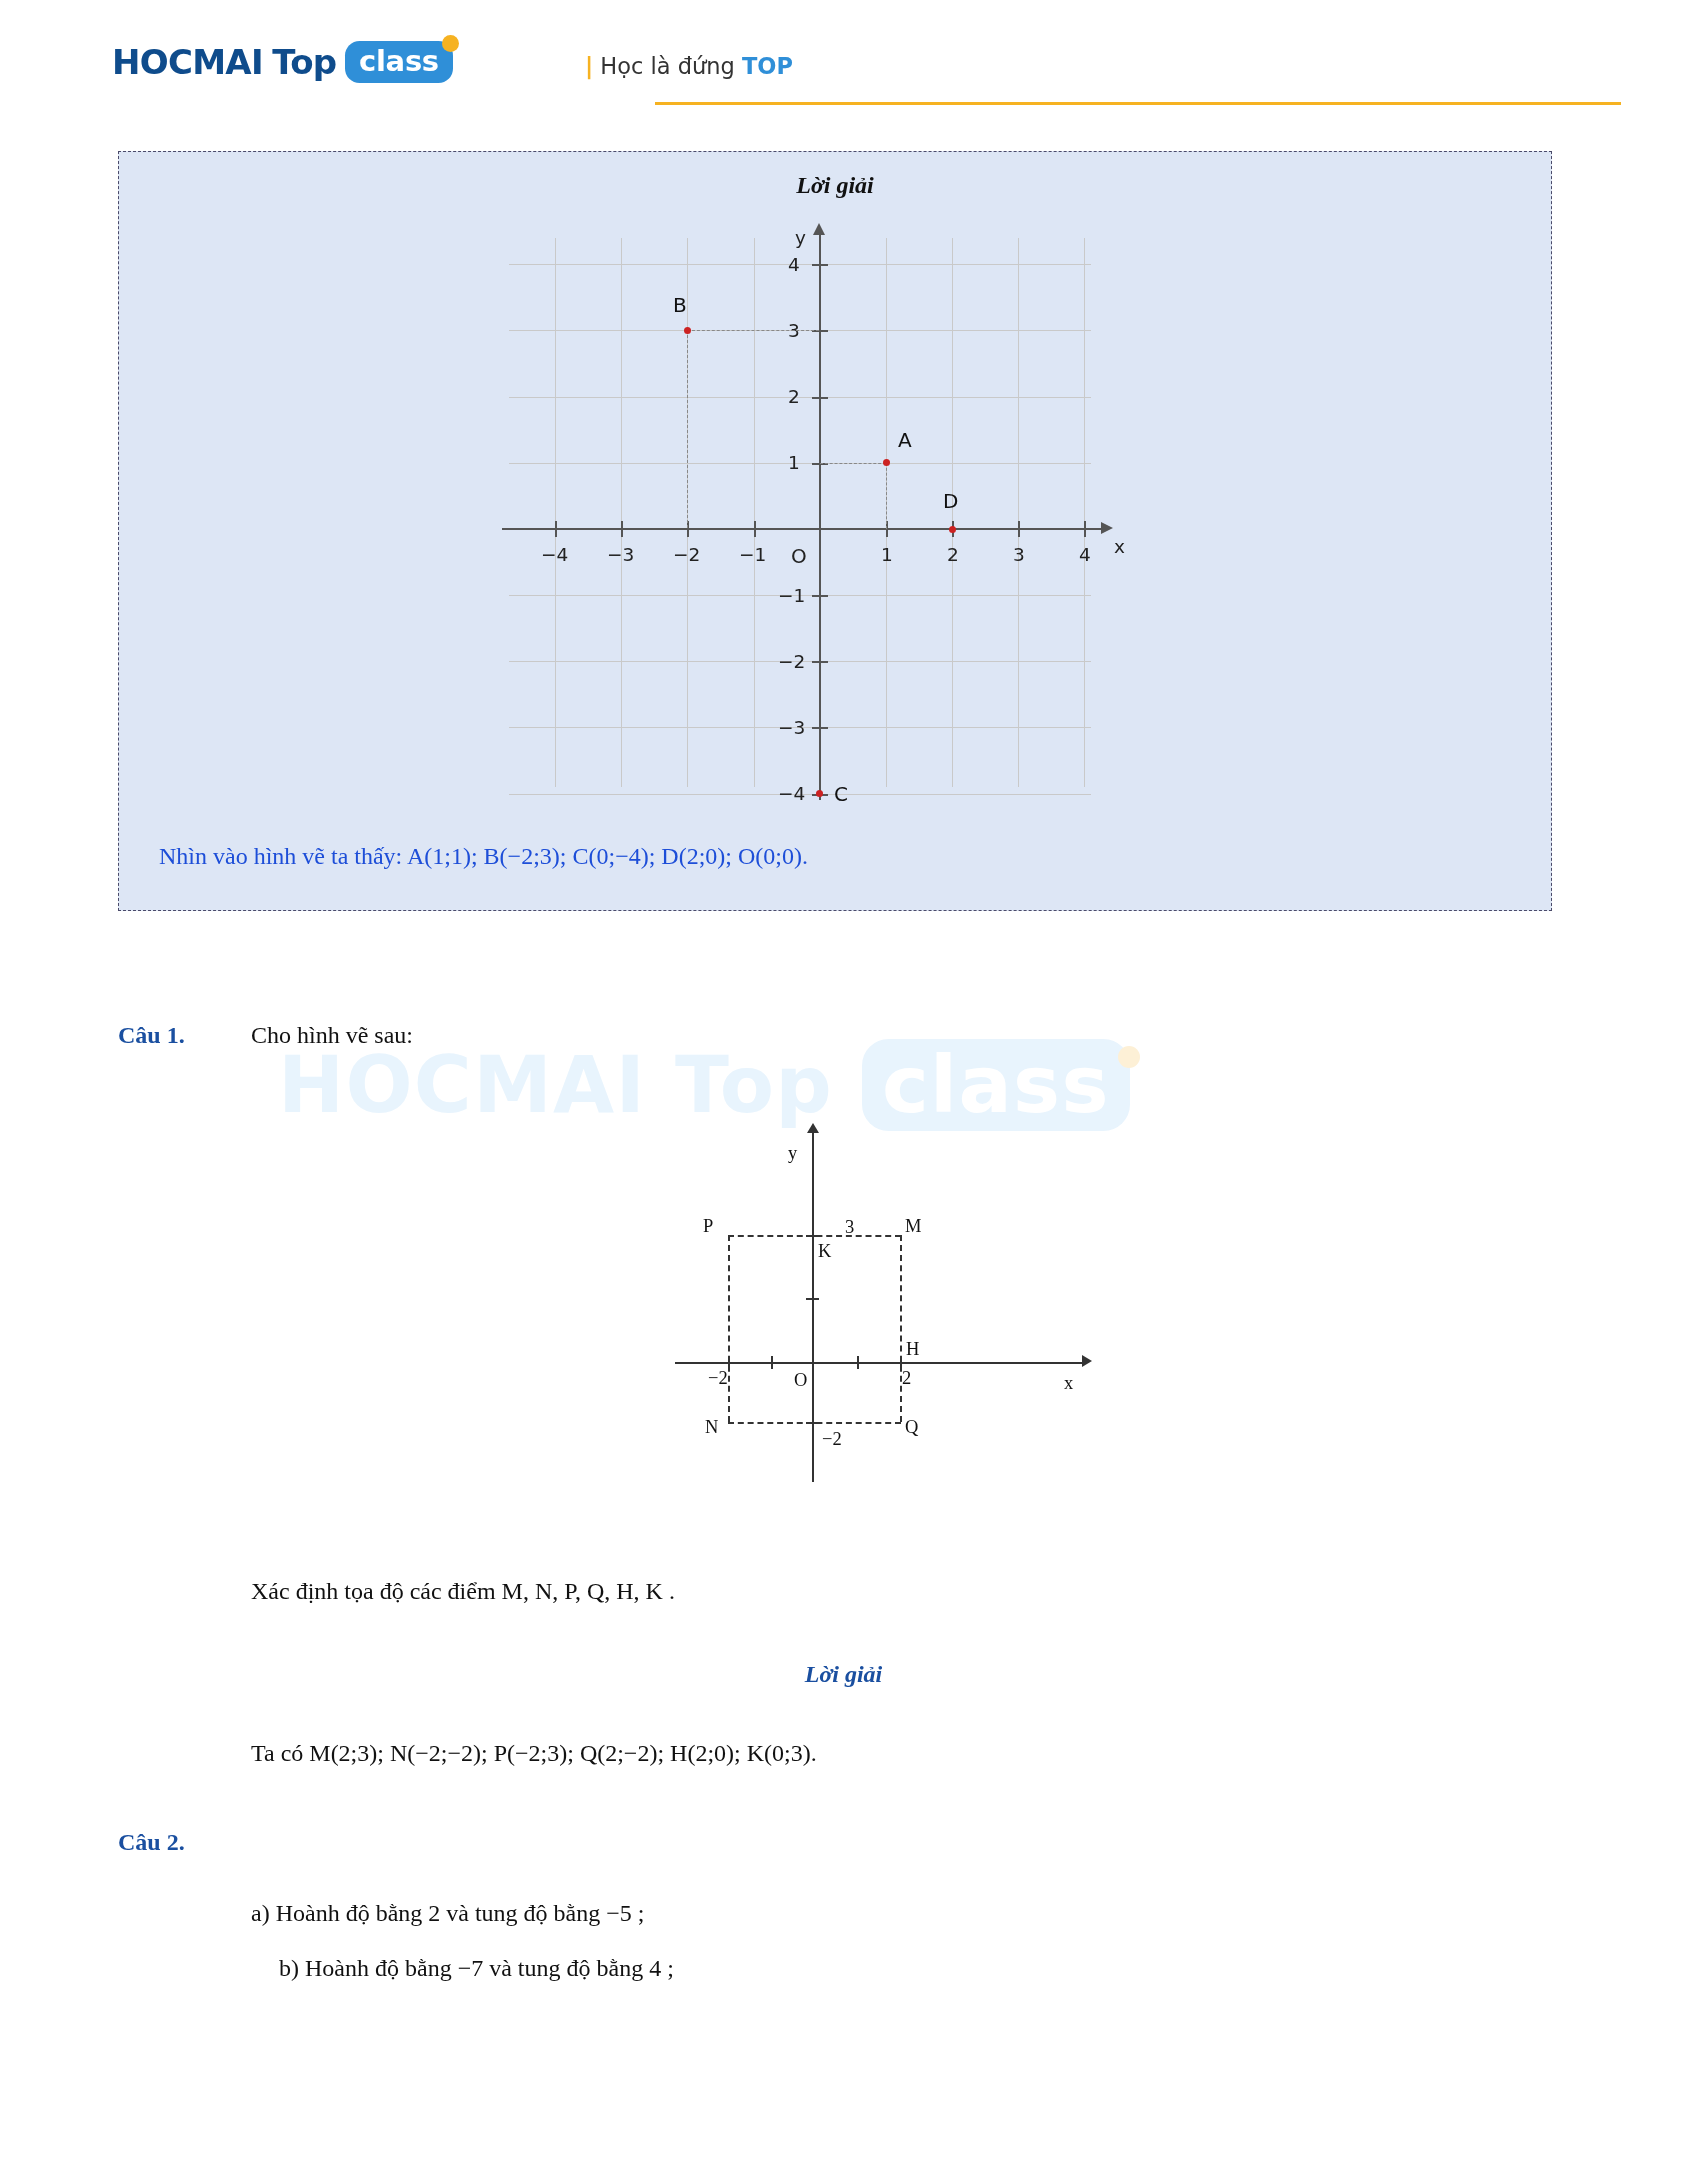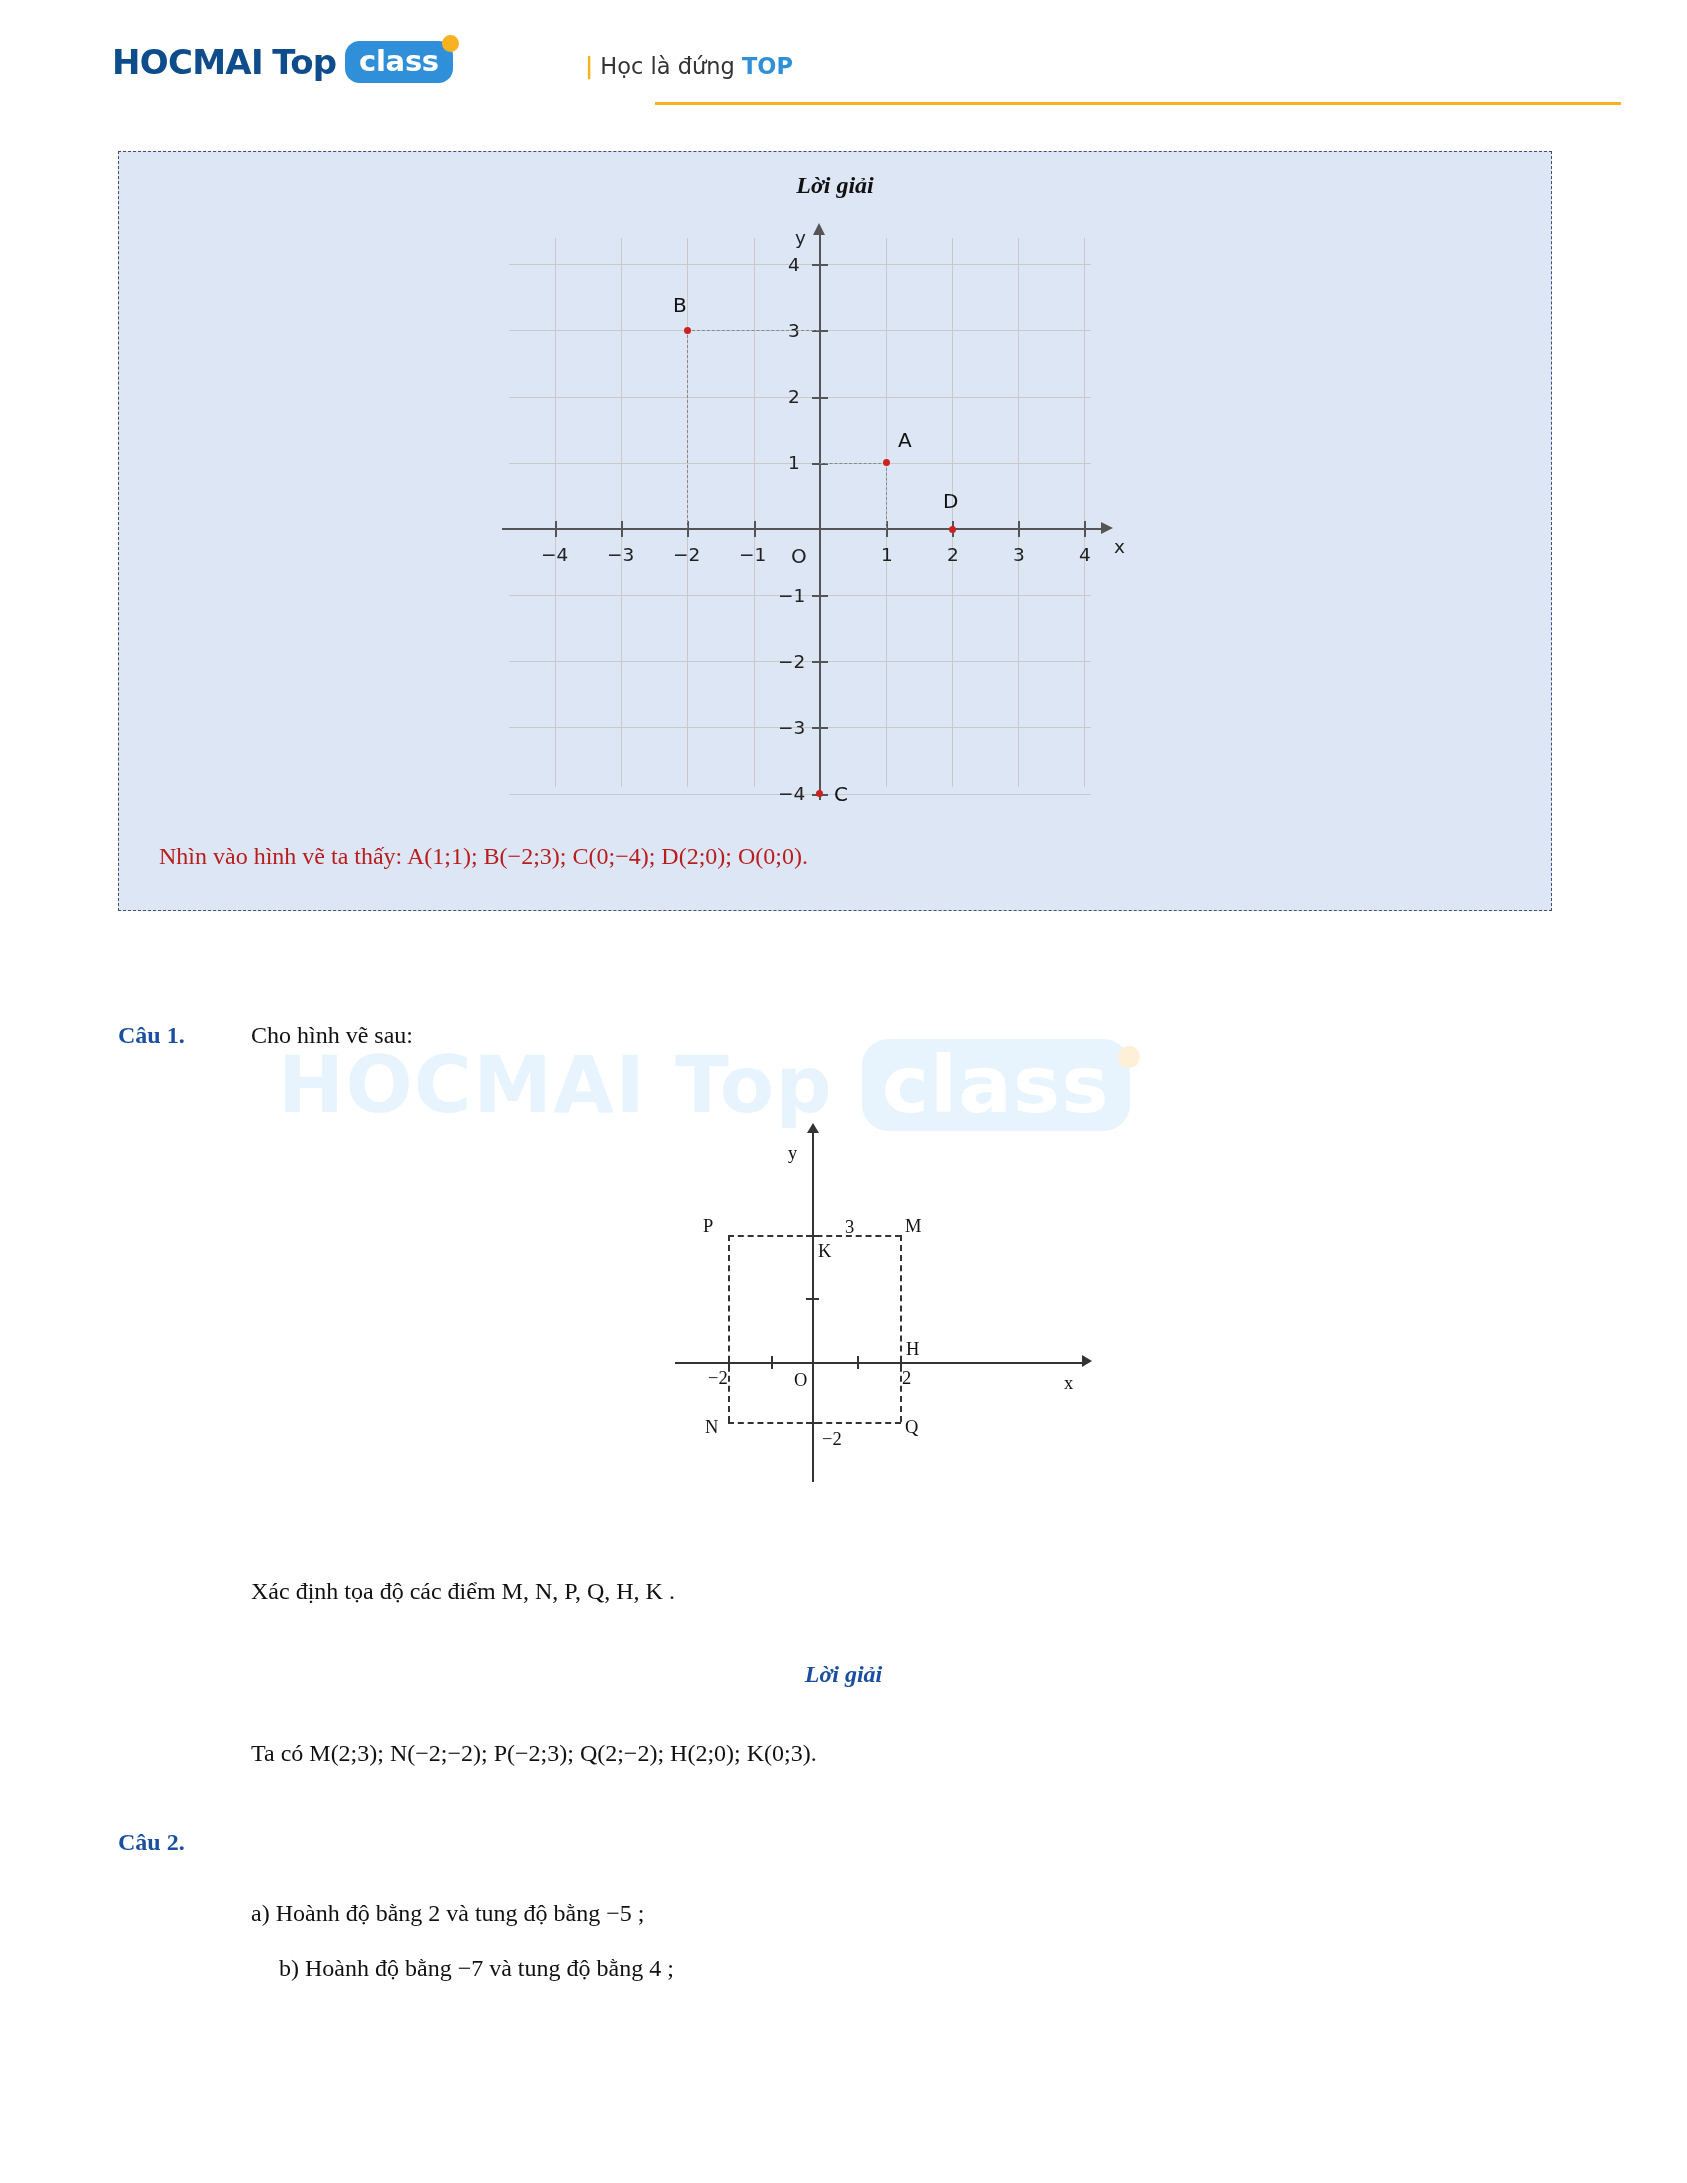--- a/index.html
+++ b/index.html
@@ -147,21 +147,21 @@
     font-weight: bold;
     font-size: 24px;
     color: #111111;
     margin-top: 20px;
   }
   .solution-note {
     position: absolute;
     left: 40px;
     bottom: 40px;
     font-size: 24px;
-    color: #b91c1c;
+    color: #1d4ed8;
     white-space: nowrap;
     text-align: center;
   }
 
   
   .graph1 {
     position: absolute;
     left: 370px;
     top: 66px;
     width: 728px;

